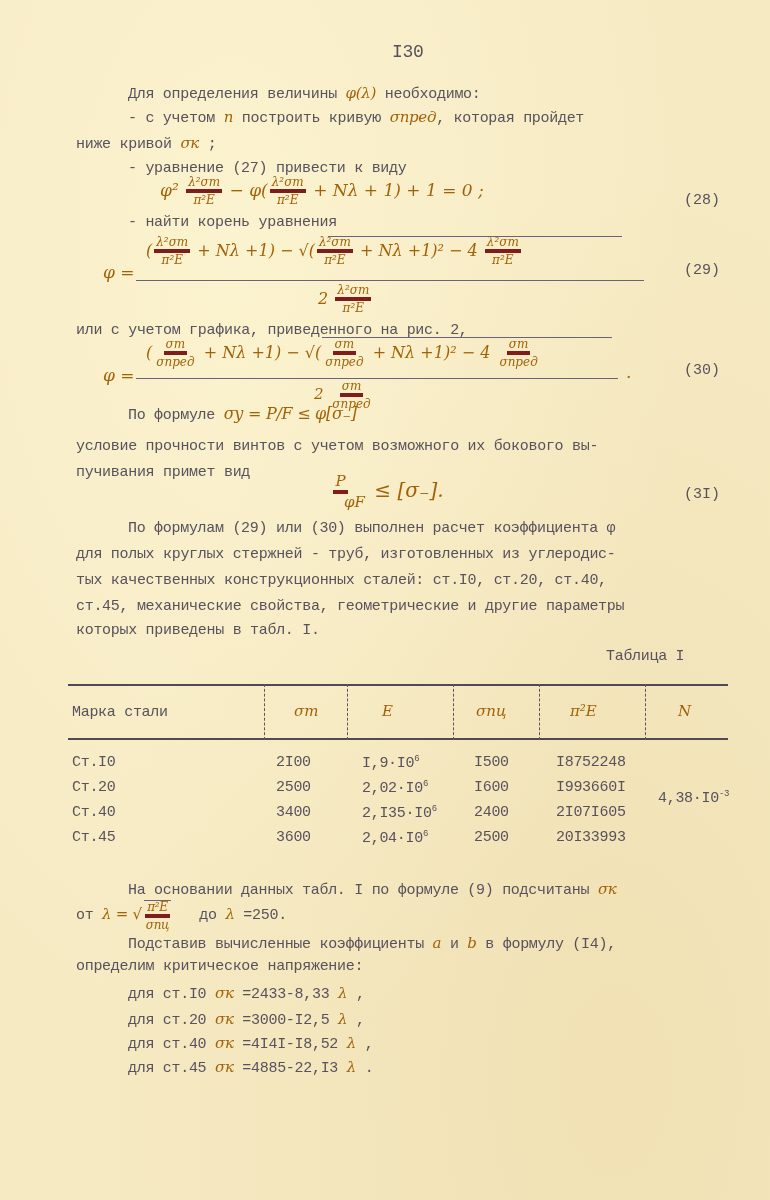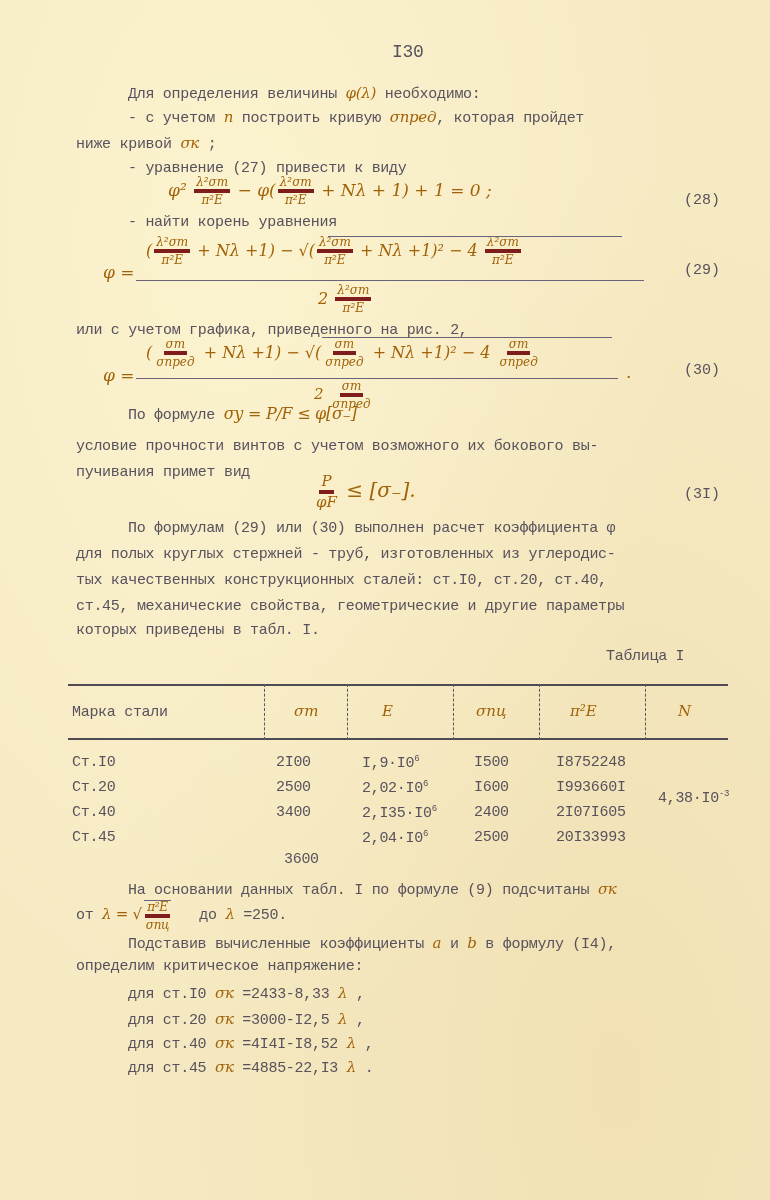--- a/index.html
+++ b/index.html
@@ -41,21 +41,21 @@
   <span>построить кривую</span>
   <span class="m">σпред</span><span>, которая пройдет</span>
 </div>
 <div class="abs t" style="left:76px;top:134px;">
   <span>ниже кривой</span>
   <span class="m">σк</span>
   <span>;</span>
 </div>
 <div class="abs t" style="left:128px;top:160px;">- уравнение (27) привести к виду</div>
 
-<div class="abs m" style="left:168px;top:176px;font-size:17px;font-style:italic;">
+<div class="abs m" style="left:160px;top:176px;font-size:17px;font-style:italic;">
   <span>φ²</span>
   <span class="frac">
       <span class="num">λ²σт</span>
       <span class="den">π²E</span>
     </span>
   <span>− φ(</span><span class="frac">
       <span class="num">λ²σт</span>
       <span class="den">π²E</span>
     </span>
   <span>+ Nλ + 1) + 1 = 0 ;</span>
@@ -124,21 +124,21 @@
   <span>По формуле</span>
   <span class="m" style="font-size:16px;">σу = P/F ≤ φ[σ₋]</span>
 </div>
 
 <div class="abs t" style="left:76px;top:438px;">условие прочности винтов с учетом возможного их бокового вы-</div>
 <div class="abs t" style="left:76px;top:464px;">пучивания примет вид</div>
 
 <div class="abs m" style="left:312px;top:474px;font-size:17px;">
   <span class="frac">
       <span class="num" style="font-size:15px;">P</span>
-      <span class="den" style="font-size:15px;">φF</span>
+      <span class="den" style="font-size:15px;margin-left:28px;">φF</span>
     </span>
   <span style="font-size:20px;">≤ [σ₋].</span>
 </div>
 <div class="abs eqno" style="left:684px;top:486px;">(3I)</div>
 
 <div class="abs t" style="left:128px;top:520px;">По формулам (29) или (30) выполнен расчет коэффициента φ</div>
 <div class="abs t" style="left:76px;top:546px;">для полых круглых стержней - труб, изготовленных из углеродис-</div>
 <div class="abs t" style="left:76px;top:572px;">тых качественных конструкционных сталей:  ст.I0, ст.20, ст.40,</div>
 <div class="abs t" style="left:76px;top:598px;">ст.45, механические свойства, геометрические и другие параметры</div>
 <div class="abs t" style="left:76px;top:622px;">которых приведены в табл. I.</div>
@@ -171,21 +171,21 @@
 <div class="cell t" style="left:474px;top:779px;">I600</div>
 <div class="cell t" style="left:556px;top:779px;">I993660I</div>
 
 <div class="cell t" style="left:72px;top:804px;">Ст.40</div>
 <div class="cell t" style="left:276px;top:804px;">3400</div>
 <div class="cell t" style="left:362px;top:804px;"><span>2,I35·I0</span><sup>6</sup></div>
 <div class="cell t" style="left:474px;top:804px;">2400</div>
 <div class="cell t" style="left:556px;top:804px;">2I07I605</div>
 
 <div class="cell t" style="left:72px;top:829px;">Ст.45</div>
-<div class="cell t" style="left:284px;top:829px;margin-top:22px;">3600</div>
+<div class="cell t" style="left:276px;top:829px;">3600</div>
 <div class="cell t" style="left:362px;top:829px;"><span>2,04·I0</span><sup>6</sup></div>
 <div class="cell t" style="left:474px;top:829px;">2500</div>
 <div class="cell t" style="left:556px;top:829px;text-align:center;">20I33993</div>
 
 <div class="cell t" style="left:658px;top:789px;"><span>4,38·I0</span><sup>-3</sup></div>
 
 <div class="abs t" style="left:128px;top:880px;">
   <span>На основании данных табл. I по формуле (9) подсчитаны</span>
   <span class="m">σк</span>
 </div>

